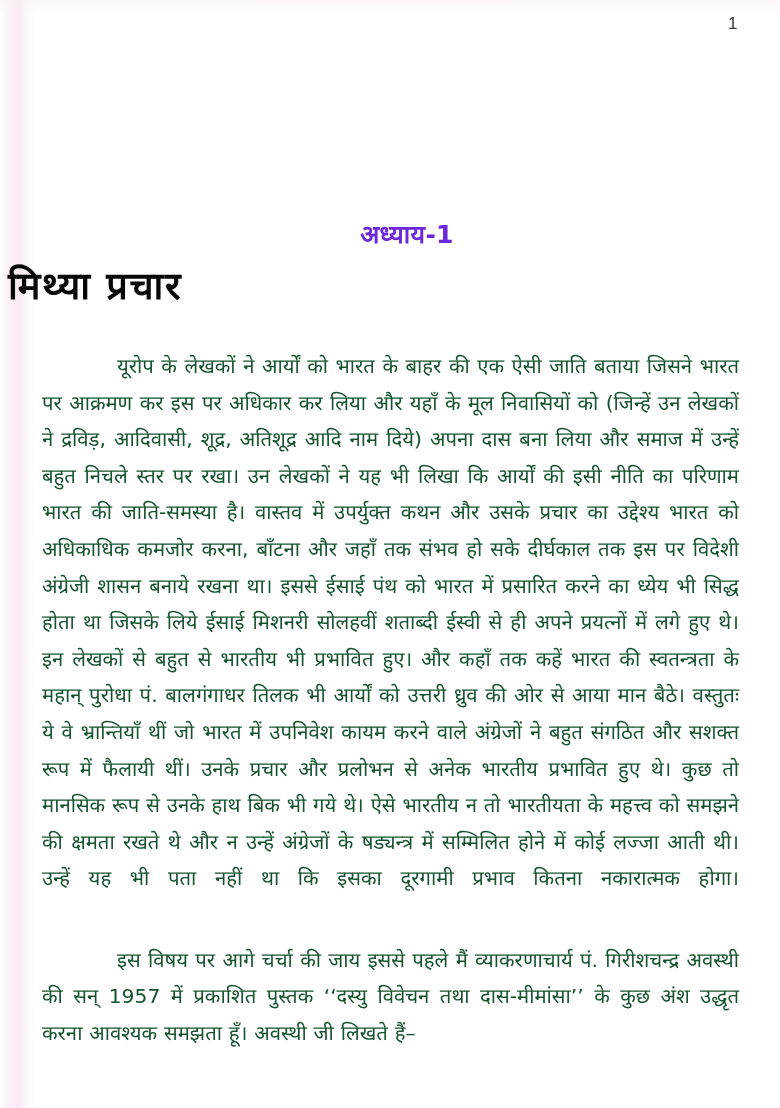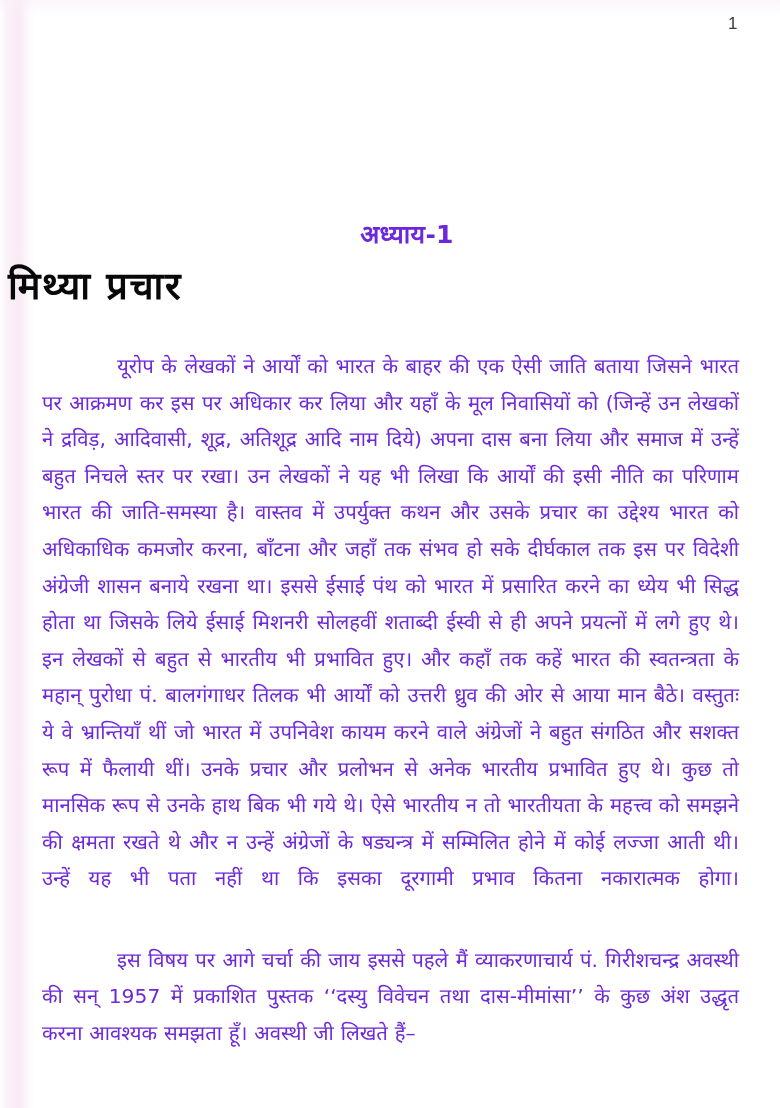--- a/index.html
+++ b/index.html
@@ -90,21 +90,21 @@
 
   
   .body-block {
     position: absolute;
     top: 348px;
     left: 42px;
     width: 697px;
   }
   .para {
     margin: 0;
-    color: #6d28d9;
+    color: #14532d;
     font-size: 20.3px;
     line-height: 36.6px;
     text-align: justify;
     text-justify: inter-word;
     word-spacing: 0.4px;
   }
   .para + .para {
     margin-top: 8px;
   }
   .para.indent {

